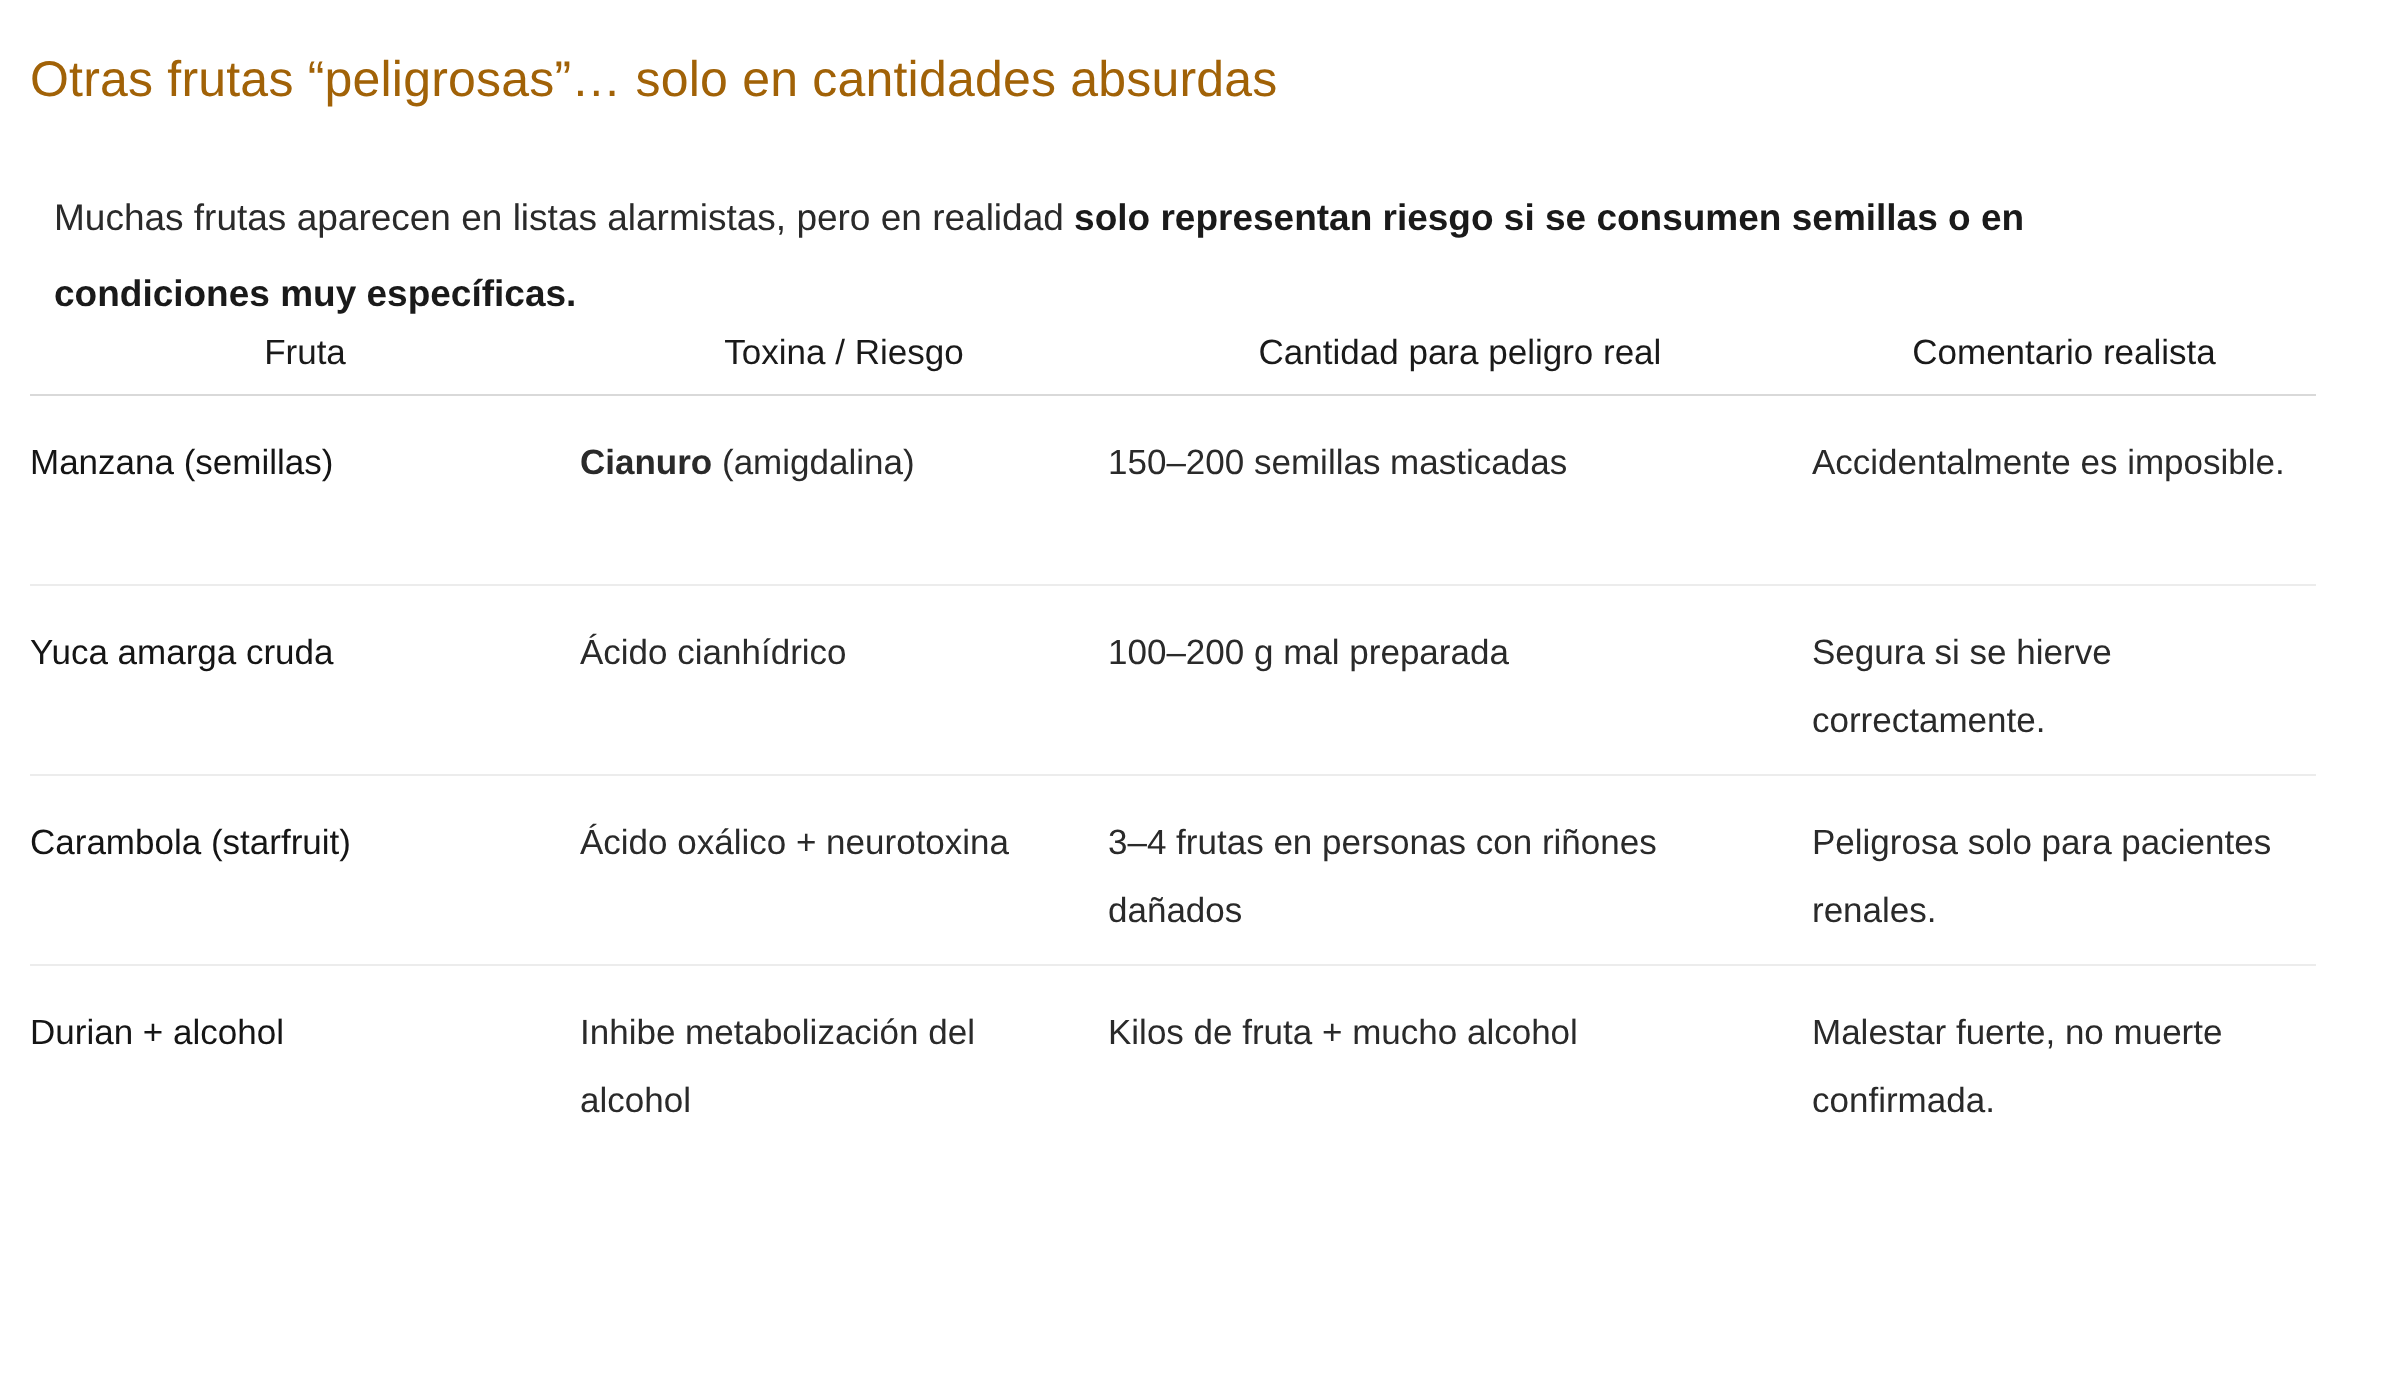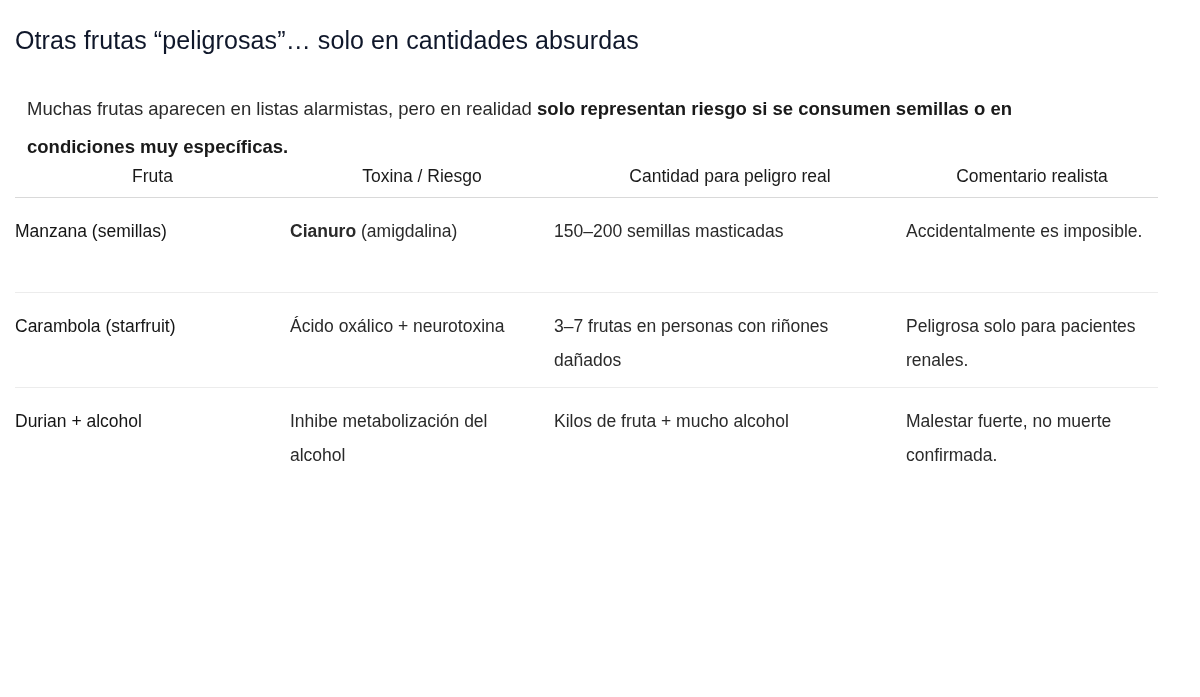--- a/index.html
+++ b/index.html
@@ -21,21 +21,21 @@
       top: 0;
       width: 1145px;
     }
     h2.title {
       margin: 0;
       position: absolute;
       top: 26px;
       left: 0;
       font-size: 25px;
       font-weight: 400;
-      color: #0f172a;
+      color: #a16207;
       letter-spacing: 0.1px;
       white-space: nowrap;
     }
     p.intro {
       margin: 12px;
       position: absolute;
       top: 78px;
       left: 0;
       width: 1000px;
       font-size: 18.5px;
@@ -109,23 +109,29 @@
       </tr>
     </thead>
     <tbody>
       <tr>
         <td class="fruit">Manzana (semillas)</td>
         <td><span class="b">Cianuro</span><span> (amigdalina)</span></td>
         <td>150–200 semillas masticadas</td>
         <td>Accidentalmente es imposible.</td>
       </tr>
       <tr>
+        <td class="fruit">Yuca amarga cruda</td>
+        <td>Ácido cianhídrico</td>
+        <td>100–200 g mal preparada</td>
+        <td>Segura si se hierve correctamente.</td>
+      </tr>
+      <tr>
         <td class="fruit">Carambola (starfruit)</td>
         <td>Ácido oxálico + neurotoxina</td>
-        <td>3–7 frutas en personas con riñones dañados</td>
+        <td>3–4 frutas en personas con riñones dañados</td>
         <td>Peligrosa solo para pacientes renales.</td>
       </tr>
       <tr>
         <td class="fruit">Durian + alcohol</td>
         <td>Inhibe metabolización del alcohol</td>
         <td>Kilos de fruta + mucho alcohol</td>
         <td>Malestar fuerte, no muerte confirmada.</td>
       </tr>
     </tbody>
   </table>

